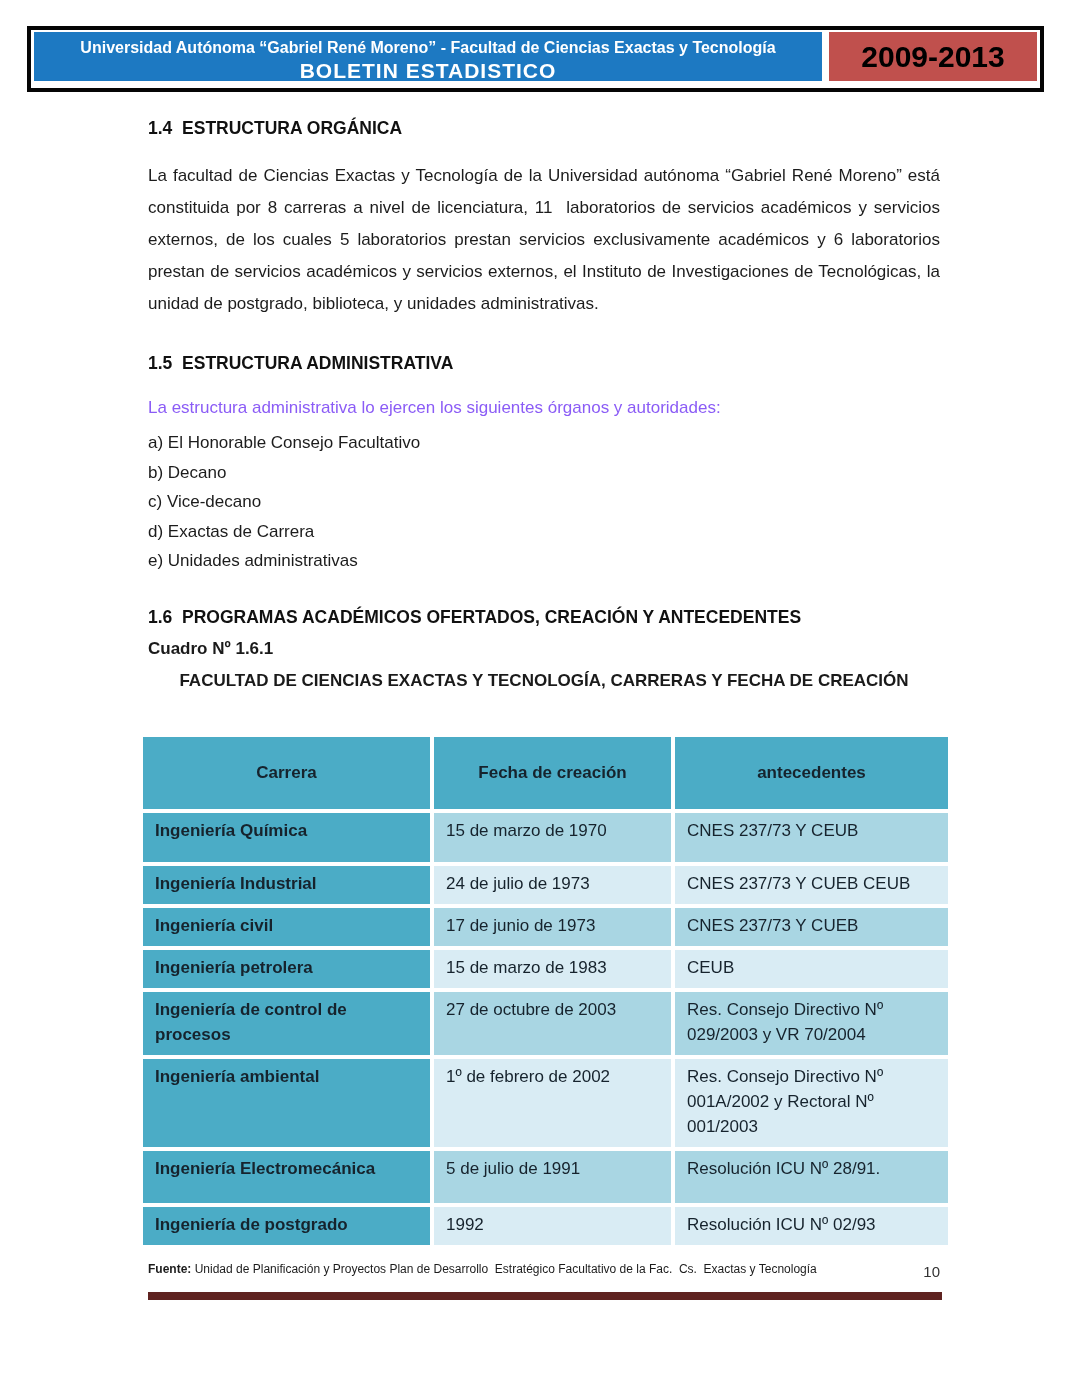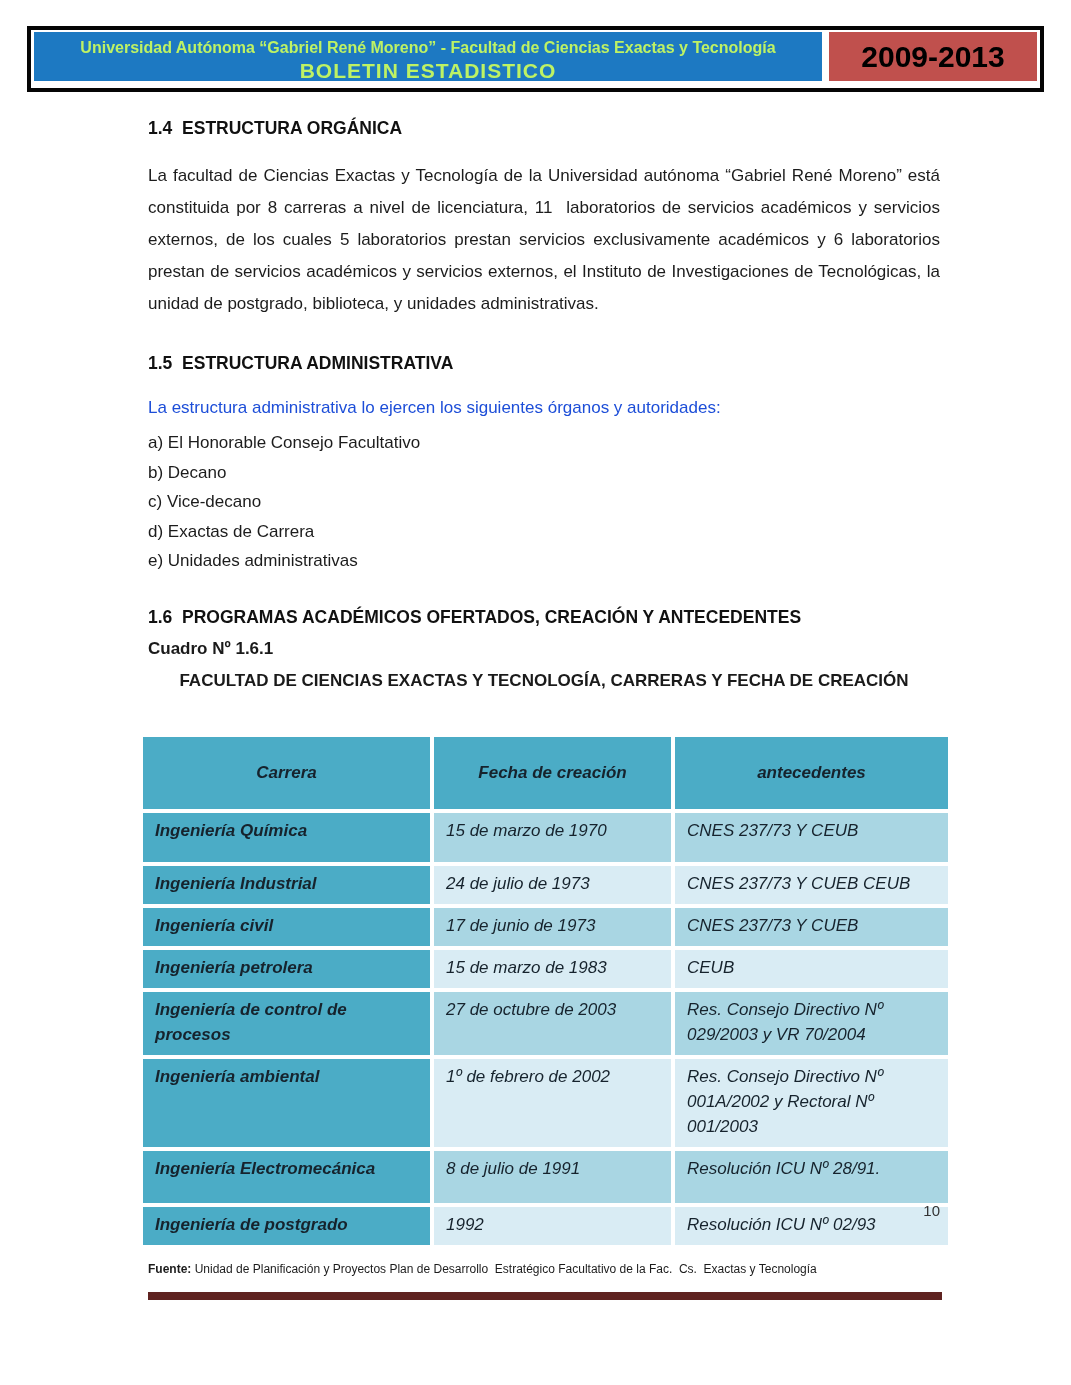--- a/index.html
+++ b/index.html
@@ -23,21 +23,21 @@
     border: 4px solid #050505;
     background: #ffffff;
     display: flex;
     padding: 2px 3px 7px 3px;
     gap: 7px;
     height: 66px;
   }
   .banner-blue {
     flex: 1;
     background: var(--banner-blue);
-    color: #bef264;
+    color: #ffffff;
     text-align: center;
     padding-top: 7px;
   }
   .banner-univ {
     font-size: 16px;
     font-weight: bold;
     white-space: pre-wrap;
   }
   .banner-sub {
     font-size: 21px;
@@ -72,21 +72,21 @@
   .h-14 { margin-top: 12px; }
   .para {
     margin-top: 21px;
     font-size: 17px;
     line-height: 32px;
     text-align: justify;
     white-space: pre-wrap;
     color: #1c1c1c;
   }
   .h-15 { margin-top: 33px; }
-  .intro { margin-top: 24px; font-size: 17px; color: #1d4ed8; }
+  .intro { margin-top: 24px; font-size: 17px; color: #8b5cf6; }
   .org-list { margin-top: 10px; }
   .org-list .list-item {
     font-size: 17px;
     line-height: 29.5px;
     color: #1c1c1c;
   }
   .h-16 { margin-top: 31px; }
   .table-caption {
     margin-top: 11px;
     text-align: left;
@@ -106,21 +106,20 @@
     margin-top: 42px;
     margin-left: -9px;
     border-collapse: separate;
     border-spacing: 4px;
     width: 805px;
     table-layout: fixed;
   }
   table.careers th, table.careers td {
     font-size: 17px;
     color: #16232d;
-    font-style: italic;
   }
   table.careers th {
     background: var(--table-teal);
     font-weight: bold;
     text-align: center;
     padding: 26px 6px;
   }
   table.careers td {
     vertical-align: top;
     padding: 5px 12px 8px 12px;
@@ -143,21 +142,21 @@
     line-height: 27px;
     white-space: pre-wrap;
     color: #1c1c1c;
   }
   .fuente .fuente-label { font-weight: bold; }
 
   
   .page-number {
     position: absolute;
     right: 131px;
-    top: 1202px;
+    top: 1263px;
     font-size: 15px;
     color: #333;
   }
   .footer-rule {
     position: absolute;
     left: 148px;
     right: 129px;
     top: 1292px;
     height: 3px;
     border-top: 6px solid var(--rule-maroon);
@@ -235,21 +234,21 @@
             <td>27 de octubre de 2003</td>
             <td>Res. Consejo Directivo Nº 029/2003 y VR 70/2004</td>
           </tr>
           <tr class="band-light r5">
             <td class="career-name">Ingeniería ambiental</td>
             <td>1º de febrero de 2002</td>
             <td>Res. Consejo Directivo Nº 001A/2002 y Rectoral Nº 001/2003</td>
           </tr>
           <tr class="band-dark r6">
             <td class="career-name">Ingeniería Electromecánica</td>
-            <td>8 de julio de 1991</td>
+            <td>5 de julio de 1991</td>
             <td>Resolución ICU Nº 28/91.</td>
           </tr>
           <tr class="band-light r7">
             <td class="career-name">Ingeniería de postgrado</td>
             <td>1992</td>
             <td>Resolución ICU Nº 02/93</td>
           </tr>
         </tbody>
     </table>
 

